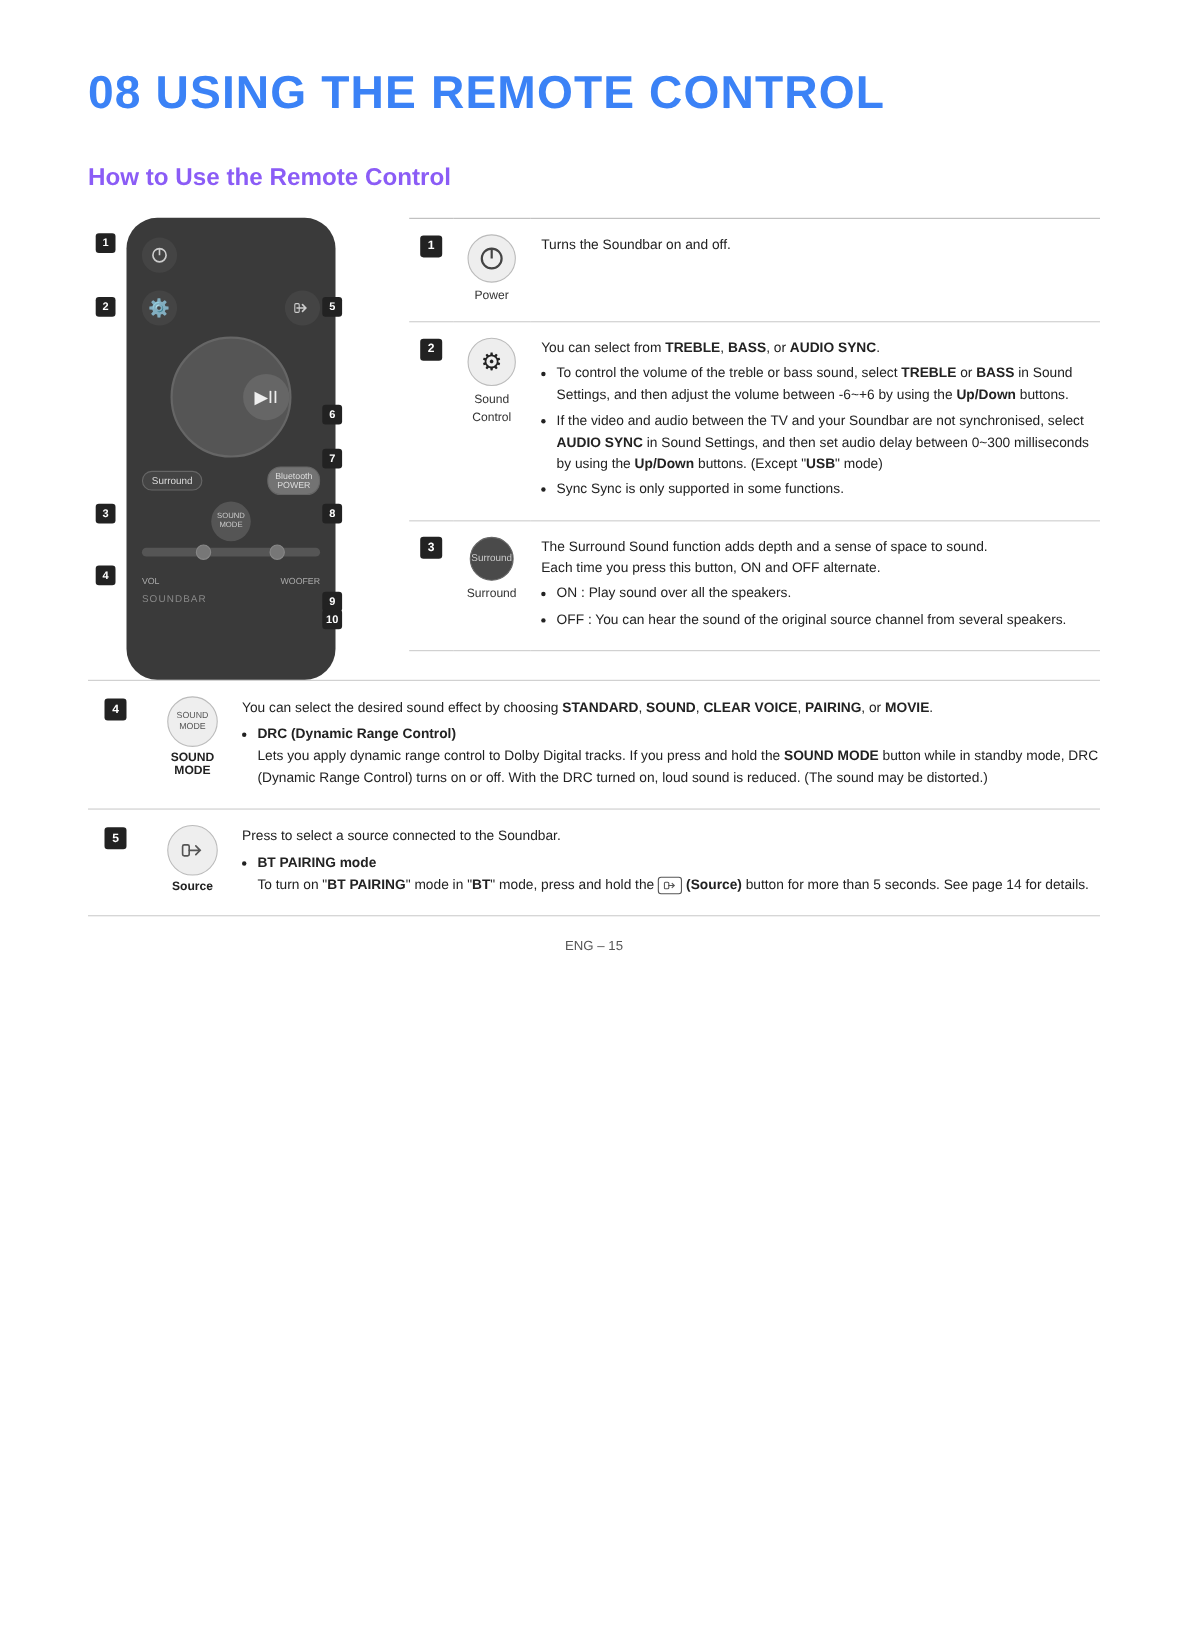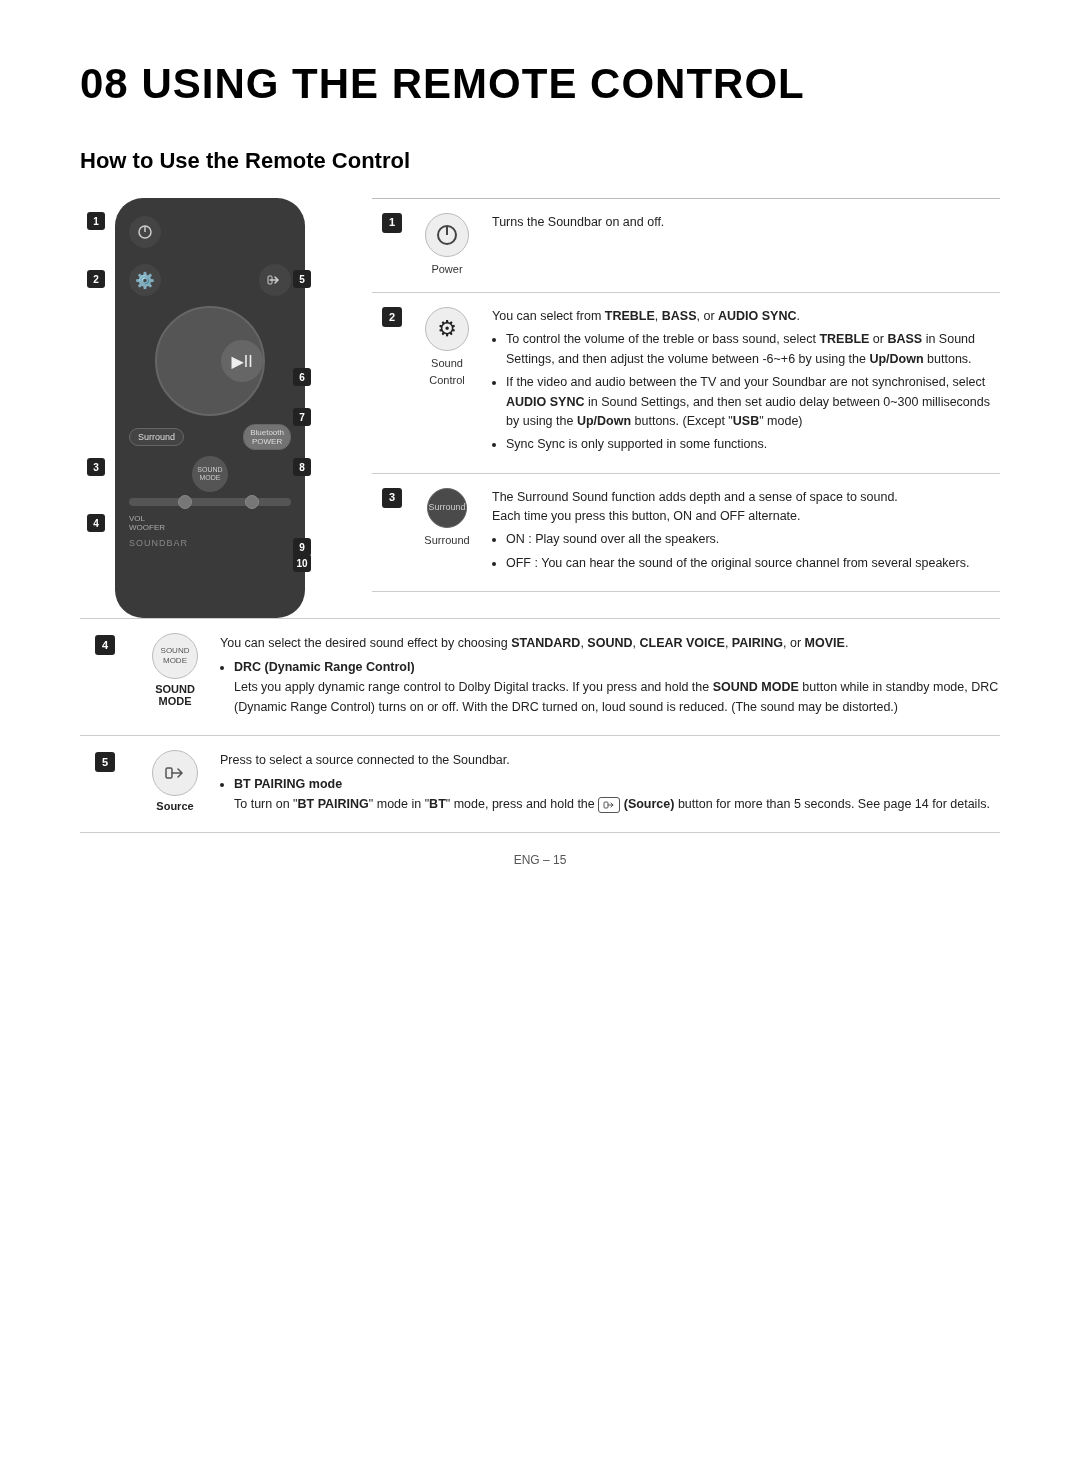--- a/index.html
+++ b/index.html
@@ -11,28 +11,28 @@
       width: 1080px;
       min-height: 1479px;
       padding: 60px 80px 60px 80px;
     }
 
     h1 {
       font-size: 42px;
       font-weight: 900;
       letter-spacing: 1px;
       margin-bottom: 40px;
-      color: #000000;
+      color: #3b82f6;
     }
 
     h2 {
       font-size: 22px;
       font-weight: 700;
       margin-bottom: 24px;
-      color: #000000;
+      color: #8b5cf6;
     }
 
     .main-content {
       display: flex;
       gap: 32px;
       margin-bottom: 0;
     }
 
     
     .remote-wrapper {
@@ -400,21 +400,21 @@
           <div class="sound-mode-btn">
             <span style="font-size:7px; line-height:1.2; color:#ccc;">SOUND<br>MODE</span>
           </div>
         </div>
 
         <div style="margin: 4px 0 2px 0;">
           <div style="height:8px; background:#555; border-radius:4px; position:relative;">
             <div style="position:absolute; left:30%; top:-3px; width:14px; height:14px; background:#777; border-radius:50%; border:1px solid #888;"></div>
             <div style="position:absolute; right:20%; top:-3px; width:14px; height:14px; background:#777; border-radius:50%; border:1px solid #888;"></div>
           </div>
-          <div style="display:flex; justify-content:space-between; margin-top:8px;flex-direction:column;">
+          <div style="display:flex; justify-content:space-between; margin-top:18px;">
             <span style="font-size:8px; color:#aaa;">VOL</span>
             <span style="font-size:8px; color:#aaa;">WOOFER</span>
           </div>
         </div>
 
         <div class="soundbar-label">SOUNDBAR</div>
 
       </div>
     </div>
   </div>

